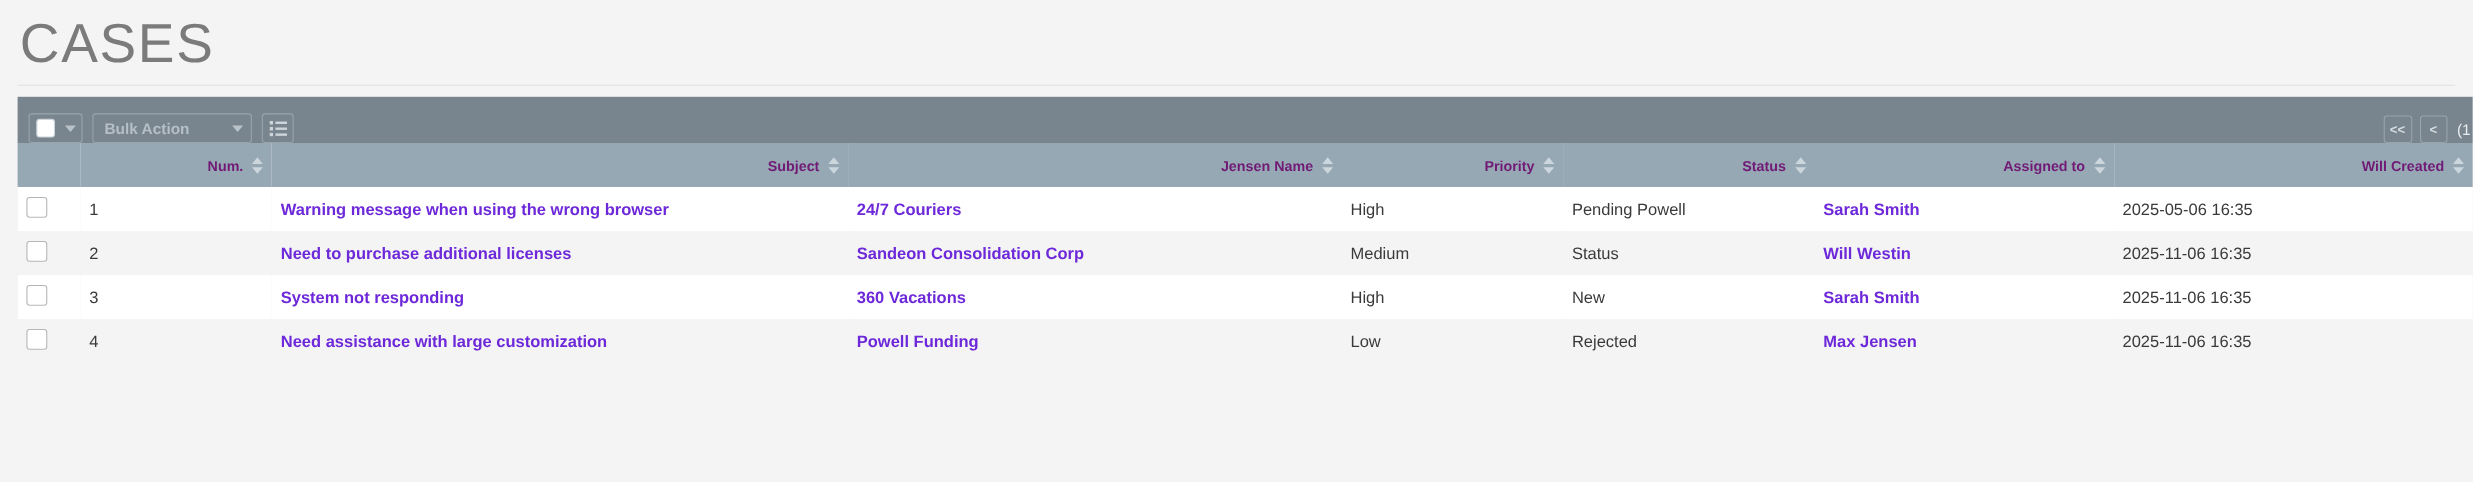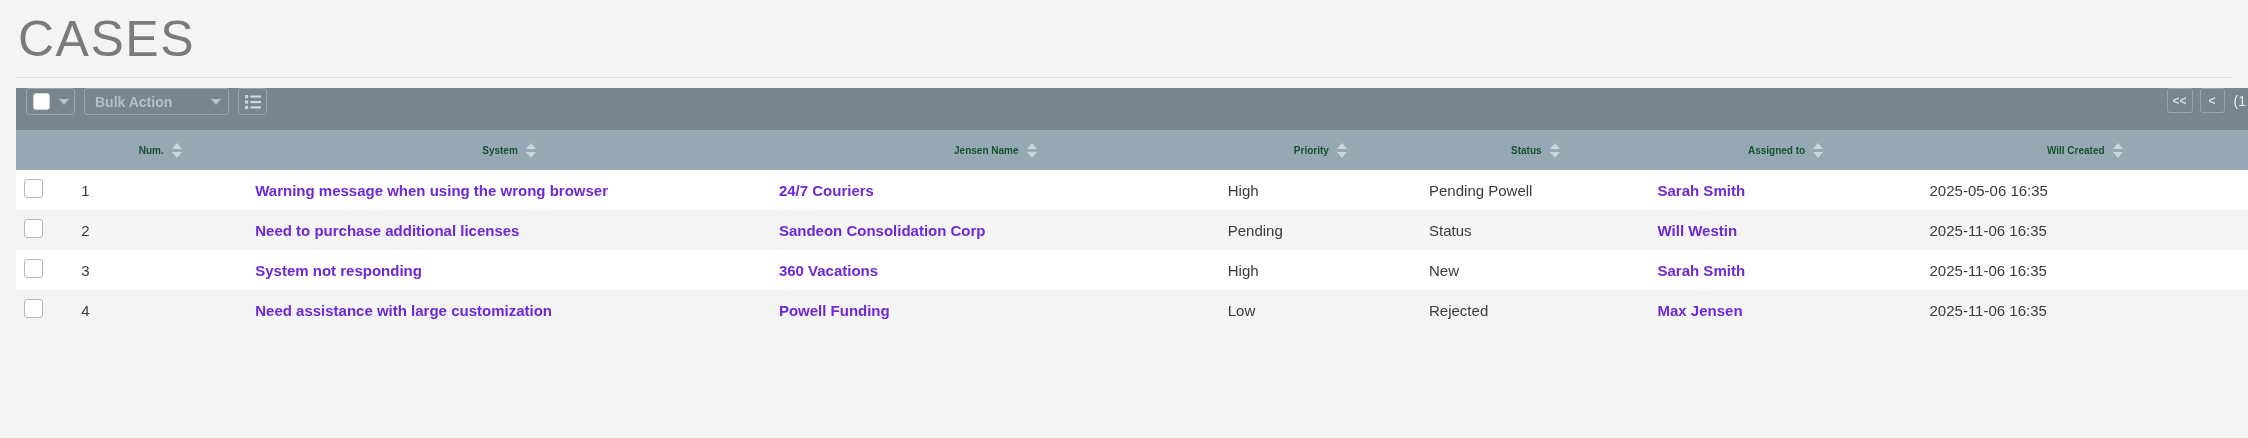--- a/index.html
+++ b/index.html
@@ -33,22 +33,22 @@
 
   
   .list-wrap {
     margin: 10px 16px 0 16px;
     width: calc(100% - 16px);
   }
   .toolbar {
     background: #78858f;
     height: 42px;
     display: flex;
-    align-items: flex-start;
-    padding: 0 8px 17px 10px;
+    align-items: flex-end;
+    padding: 0 8px 0 10px;
     position: relative;
   }
   .tb-left { display: flex; align-items: center; gap: 9px; }
 
   
   .chk-split {
     display: flex;
     align-items: center;
     border: 1px solid #9aa6ae;
     border-radius: 3px;
@@ -134,24 +134,24 @@
   }
 
   
   table.list {
     border-collapse: collapse;
     width: 100%;
     table-layout: fixed;
   }
   thead tr { background: #97a8b5; height: 40px; }
   thead th {
-    color: #14532d;
-    font-size: 10px;
+    color: #701a75;
+    font-size: 13px;
     font-weight: 700;
-    text-align: center;
+    text-align: right;
     padding: 0 8px;
     vertical-align: middle;
     white-space: nowrap;
   }
   .th-inner { display: inline-flex; align-items: center; gap: 8px; }
   .sort-arrows {
     display: inline-flex;
     flex-direction: column;
     gap: 3px;
     line-height: 0;
@@ -260,21 +260,21 @@
       <tr id="hdr-row">
         <th></th>
       <th><span class="th-inner">
               <span>Num.</span>
               <span class="sort-arrows">
                 <span class="ar-up"></span>
                 <span class="ar-dn"></span>
               </span>
             </span></th>
           <th><span class="th-inner">
-              <span>System</span>
+              <span>Subject</span>
               <span class="sort-arrows">
                 <span class="ar-up"></span>
                 <span class="ar-dn"></span>
               </span>
             </span></th>
           <th><span class="th-inner">
               <span>Jensen Name</span>
               <span class="sort-arrows">
                 <span class="ar-up"></span>
                 <span class="ar-dn"></span>
@@ -319,21 +319,21 @@
           <td>High</td>
           <td>Pending Powell</td>
           <td class="link"><span class="celllink">Sarah Smith</span></td>
           <td>2025-05-06 16:35</td>
         </tr>
         <tr class="even">
           <td><span class="row-chk"></span></td>
           <td>2</td>
           <td class="link"><span class="celllink">Need to purchase additional licenses</span></td>
           <td class="link"><span class="celllink">Sandeon Consolidation Corp</span></td>
-          <td>Pending</td>
+          <td>Medium</td>
           <td>Status</td>
           <td class="link"><span class="celllink">Will Westin</span></td>
           <td>2025-11-06 16:35</td>
         </tr>
         <tr class="odd">
           <td><span class="row-chk"></span></td>
           <td>3</td>
           <td class="link"><span class="celllink">System not responding</span></td>
           <td class="link"><span class="celllink">360 Vacations</span></td>
           <td>High</td>

